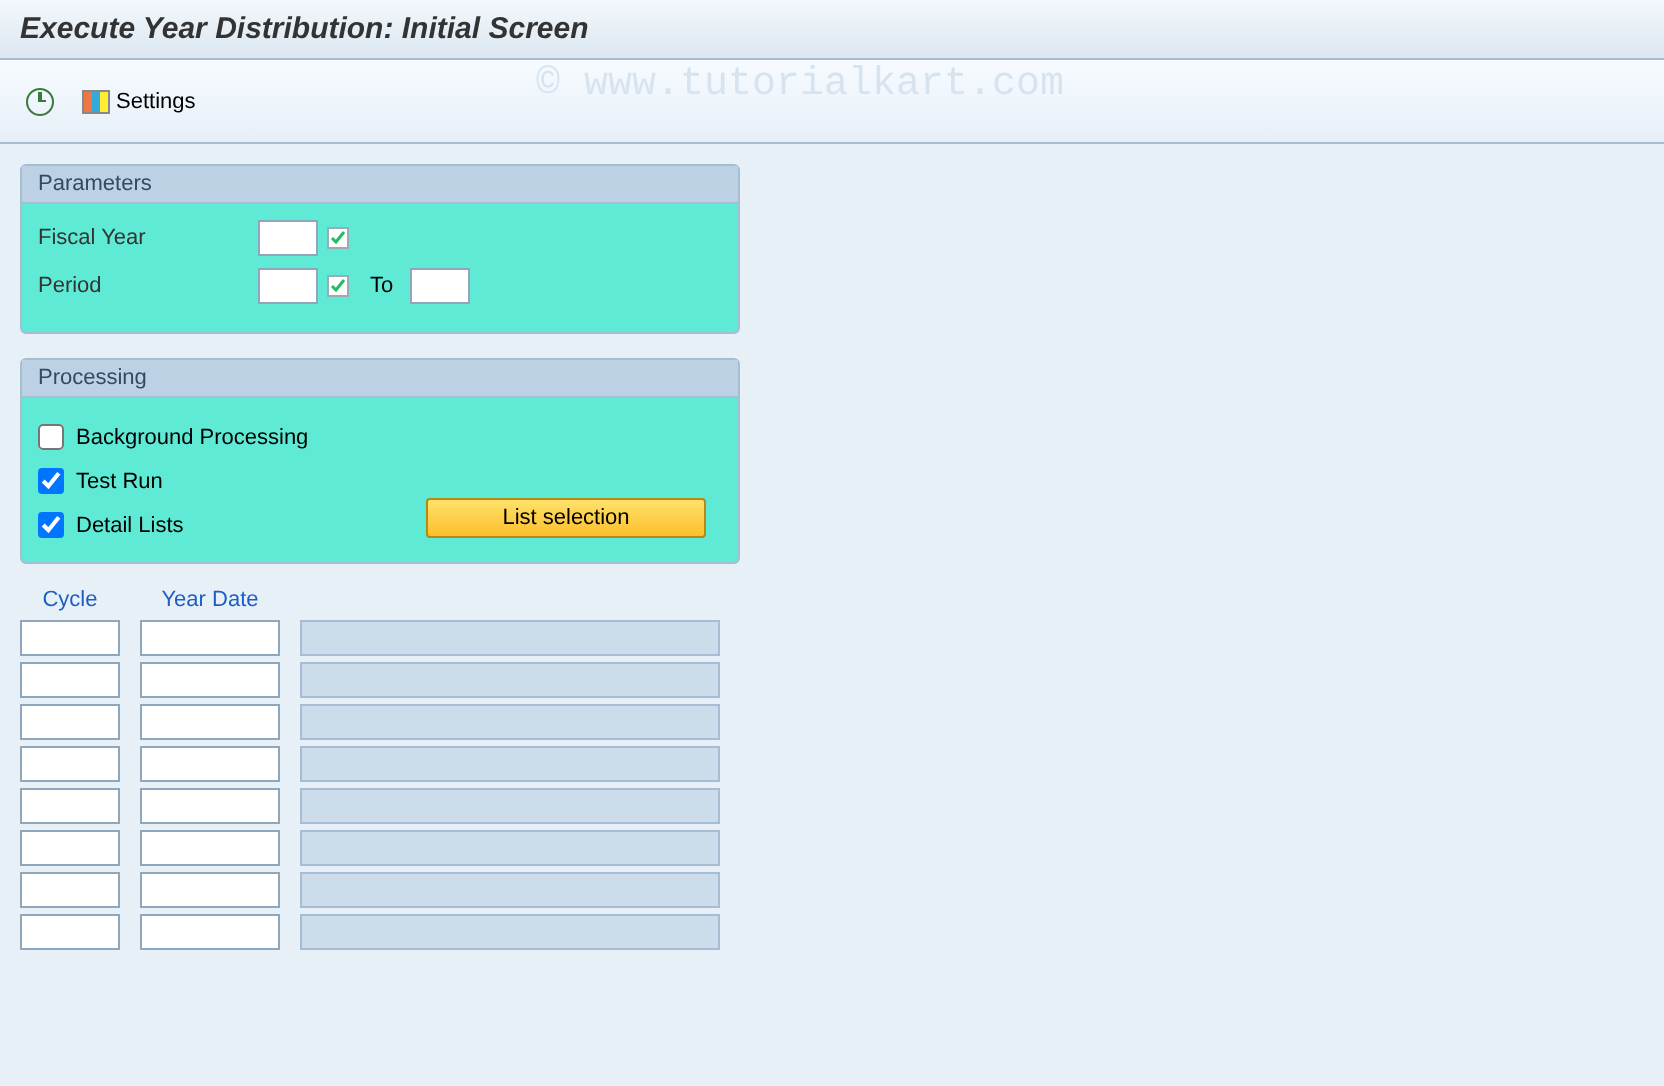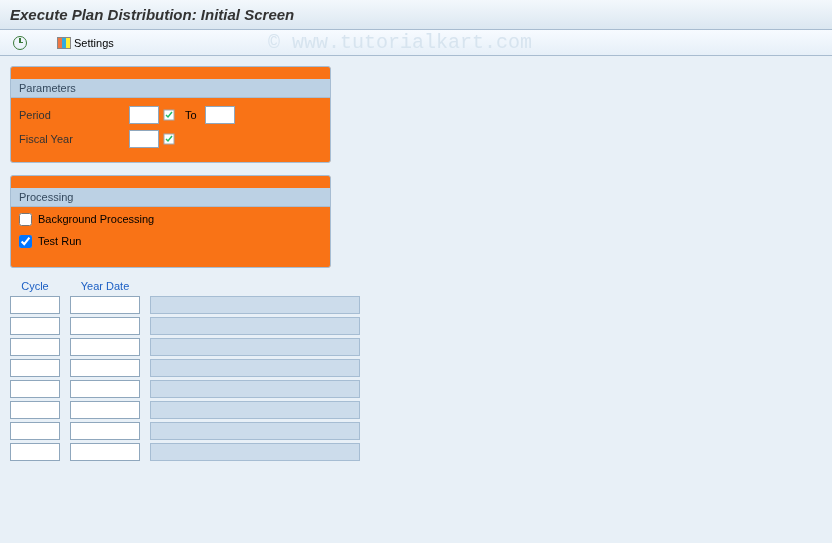--- a/index.html
+++ b/index.html
@@ -22,22 +22,22 @@
     font-style: italic;
     font-size: 15px;
     color: #333;
   }
   .toolbar {
     background: linear-gradient(#f7fbff, #e6eff8);
     border-bottom: 1px solid #a8bcd0;
     padding: 3px 8px;
     display: flex;
     align-items: center;
-    gap: 20px;
-    height: 26px;
+    gap: 4px;
+    height: 42px;
   }
   .toolbar-btn {
     display: inline-flex;
     align-items: center;
     gap: 3px;
     padding: 1px 4px;
     cursor: pointer;
     border: 1px solid transparent;
     border-radius: 2px;
   }
@@ -63,26 +63,26 @@
     background: #3a7a3a;
   }
   .icon-settings {
     display: inline-block;
     width: 14px; height: 12px;
     background: linear-gradient(90deg, #e74 33%, #3ad 33% 66%, #fe3 66%);
     border: 1px solid #888;
   }
   .content { padding: 10px; }
   .group-box {
-    width: 321px;
-    background: #f97316;
+    width: 360px;
+    background: #5eead4;
     border: 1px solid #a6bdd3;
     border-radius: 3px;
     margin-bottom: 12px;
-    padding: 12px 8px 10px 8px;
+    padding: 0 8px 10px 8px;
   }
   .group-title {
     background: #bcd1e4;
     margin: 0 -8px 6px -8px;
     padding: 3px 8px;
     border-bottom: 1px solid #a6bdd3;
     color: #34495e;
     font-size: 11px;
   }
   .form-row {
@@ -102,21 +102,21 @@
   .req-icon {
     display:inline-block;
     width:16px; height:16px;
     margin-left: 2px;
     position: relative;
   }
   .req-icon svg { display:block; }
   .to-label { margin: 0 8px; }
   .checkbox-row {
     display: flex;
-    align-items: flex-start;
+    align-items: flex-end;
     min-height: 20px;
     margin-bottom: 2px;
   }
   .checkbox-row input[type=checkbox]{ margin: 0 6px 0 0; }
   .list-sel-btn {
     margin-left: auto;
     margin-right: 8px;
     width: 140px;
     height: 20px;
     background: linear-gradient(#ffe169, #fdbf2d);
@@ -161,72 +161,77 @@
     color: #d7e4ef;
     font-size: 20px;
     font-family: Liberation Mono, monospace;
     pointer-events: none;
     user-select: none;
   }
 </style>
 </head>
 <body>
 
-<div class="title-bar">Execute Plan Distribution: Initial Screen</div>
+<div class="title-bar">Execute Year Distribution: Initial Screen</div>
 
 <div class="toolbar">
   <span class="toolbar-btn">
     <span class="icon-exec"></span>
   </span>
   <span class="toolbar-btn">
     <span class="icon-settings"></span>
     <span>Settings</span>
   </span>
 </div>
 
 <div class="watermark">© www.tutorialkart.com</div>
 
 <div class="content">
 
   <div class="group-box">
     <div class="group-title">Parameters</div>
+    <div class="form-row">
+      <span class="form-label">Fiscal Year</span>
+      <input class="input-small" value="" style="">
+      <span class="req-icon">
+        <svg width="16" height="16">
+            <rect x="3" y="3" width="10" height="10" fill="#fff" stroke="#9faab3"></rect>
+            <path d="M5 8 L7 10 L11 5" fill="none" stroke="#2b6" stroke-width="1.5"></path>
+          </svg>
+      </span>
+    </div>
     <div class="form-row">
       <span class="form-label">Period</span>
       <input class="input-small" value="" style="">
       <span class="req-icon">
         <svg width="16" height="16">
             <rect x="3" y="3" width="10" height="10" fill="#fff" stroke="#9faab3"></rect>
             <path d="M5 8 L7 10 L11 5" fill="none" stroke="#2b6" stroke-width="1.5"></path>
           </svg>
       </span>
       <span class="to-label">To</span>
       <input class="input-small" value="" style="">
     </div>
-    <div class="form-row">
-      <span class="form-label">Fiscal Year</span>
-      <input class="input-small" value="" style="">
-      <span class="req-icon">
-        <svg width="16" height="16">
-            <rect x="3" y="3" width="10" height="10" fill="#fff" stroke="#9faab3"></rect>
-            <path d="M5 8 L7 10 L11 5" fill="none" stroke="#2b6" stroke-width="1.5"></path>
-          </svg>
-      </span>
-    </div>
   </div>
 
   <div class="group-box">
     <div class="group-title">Processing</div>
     <div class="checkbox-row">
       <input type="checkbox" id="cb-bg" style="">
       <label for="cb-bg">Background Processing</label>
     </div>
     <div class="checkbox-row">
       <input type="checkbox" id="cb-tr" checked="" style="">
       <label for="cb-tr">Test Run</label>
     </div>
+    <div class="checkbox-row">
+      <input type="checkbox" id="cb-dl" checked="" style="">
+      <label for="cb-dl">Detail Lists</label>
+      <button class="list-sel-btn">List selection</button>
+    </div>
   </div>
 
   <div class="col-headers">
     <span class="col-cycle">Cycle</span>
     <span class="col-start">Year Date</span>
   </div>
 
   <div id="grid">
       <div class="grid-row">
         <input class="c1" value="" style="">

